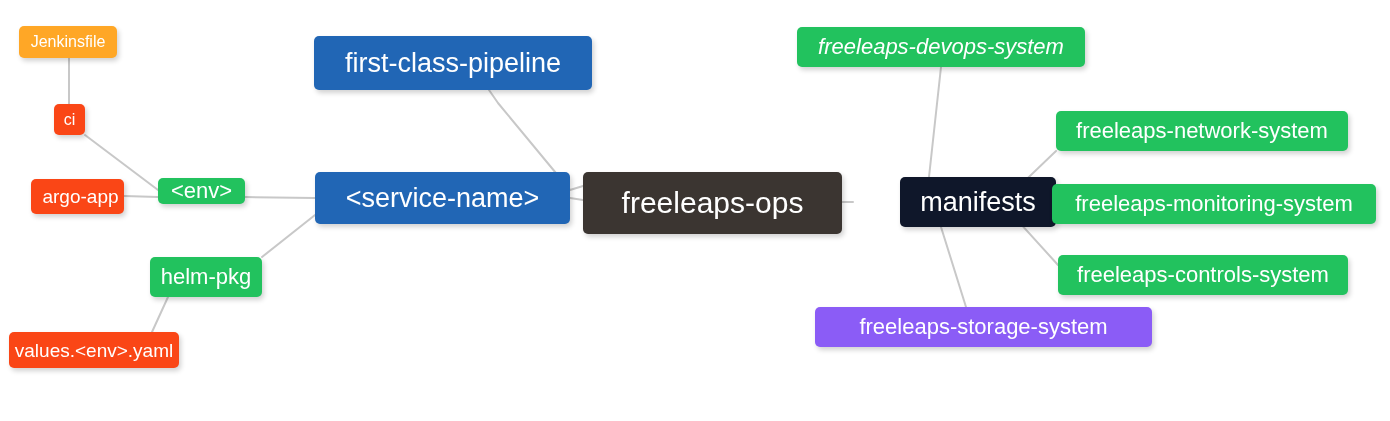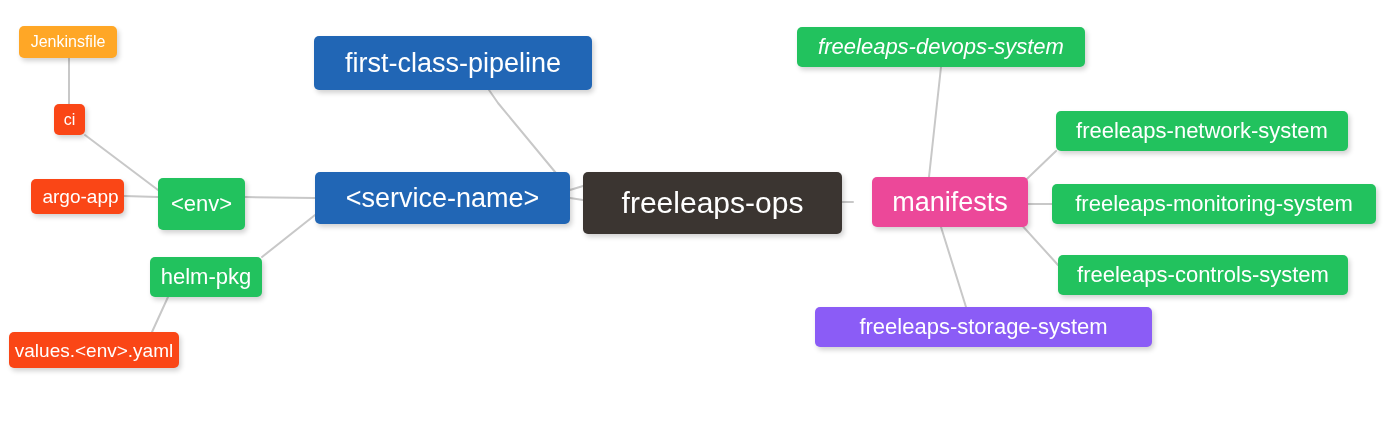--- a/index.html
+++ b/index.html
@@ -65,24 +65,24 @@
   <div id="node-layer">
       <div class="node" style="left: 583px; top: 172px; width: 259px; height: 62px; background: rgb(59, 53, 49); font-size: 30px; color: rgb(255, 255, 255);">
         <span class="node-label">freeleaps-ops</span>
       </div>
       <div class="node" style="left: 314px; top: 36px; width: 278px; height: 54px; background: rgb(33, 102, 181); font-size: 27px; color: rgb(255, 255, 255);">
         <span class="node-label">first-class-pipeline</span>
       </div>
       <div class="node" style="left: 315px; top: 172px; width: 255px; height: 52px; background: rgb(33, 102, 181); font-size: 27px; color: rgb(255, 255, 255);">
         <span class="node-label">&lt;service-name&gt;</span>
       </div>
-      <div class="node" style="left: 872px; top: 177px; width: 156px; height: 50px; background: #ec4899; font-size: 27px; color: rgb(255, 255, 255);">
+      <div class="node" style="left: 900px; top: 177px; width: 156px; height: 50px; background: #0f172a; font-size: 27px; color: rgb(255, 255, 255);">
         <span class="node-label">manifests</span>
       </div>
-      <div class="node" style="left: 158px; top: 178px; width: 87px; height: 52px; background: rgb(34, 194, 94); font-size: 22px; color: rgb(255, 255, 255);">
+      <div class="node" style="left: 158px; top: 178px; width: 87px; height: 26px; background: rgb(34, 194, 94); font-size: 22px; color: rgb(255, 255, 255);">
         <span class="node-label">&lt;env&gt;</span>
       </div>
       <div class="node" style="left: 150px; top: 257px; width: 112px; height: 40px; background: rgb(34, 194, 94); font-size: 22px; color: rgb(255, 255, 255);">
         <span class="node-label">helm-pkg</span>
       </div>
       <div class="node" style="left: 54px; top: 104px; width: 31px; height: 31px; background: rgb(250, 70, 22); font-size: 16px; color: rgb(255, 255, 255);">
         <span class="node-label">ci</span>
       </div>
       <div class="node" style="left: 19px; top: 26px; width: 98px; height: 32px; background: rgb(255, 167, 38); font-size: 16px; color: rgb(255, 255, 255);">
         <span class="node-label">Jenkinsfile</span>

